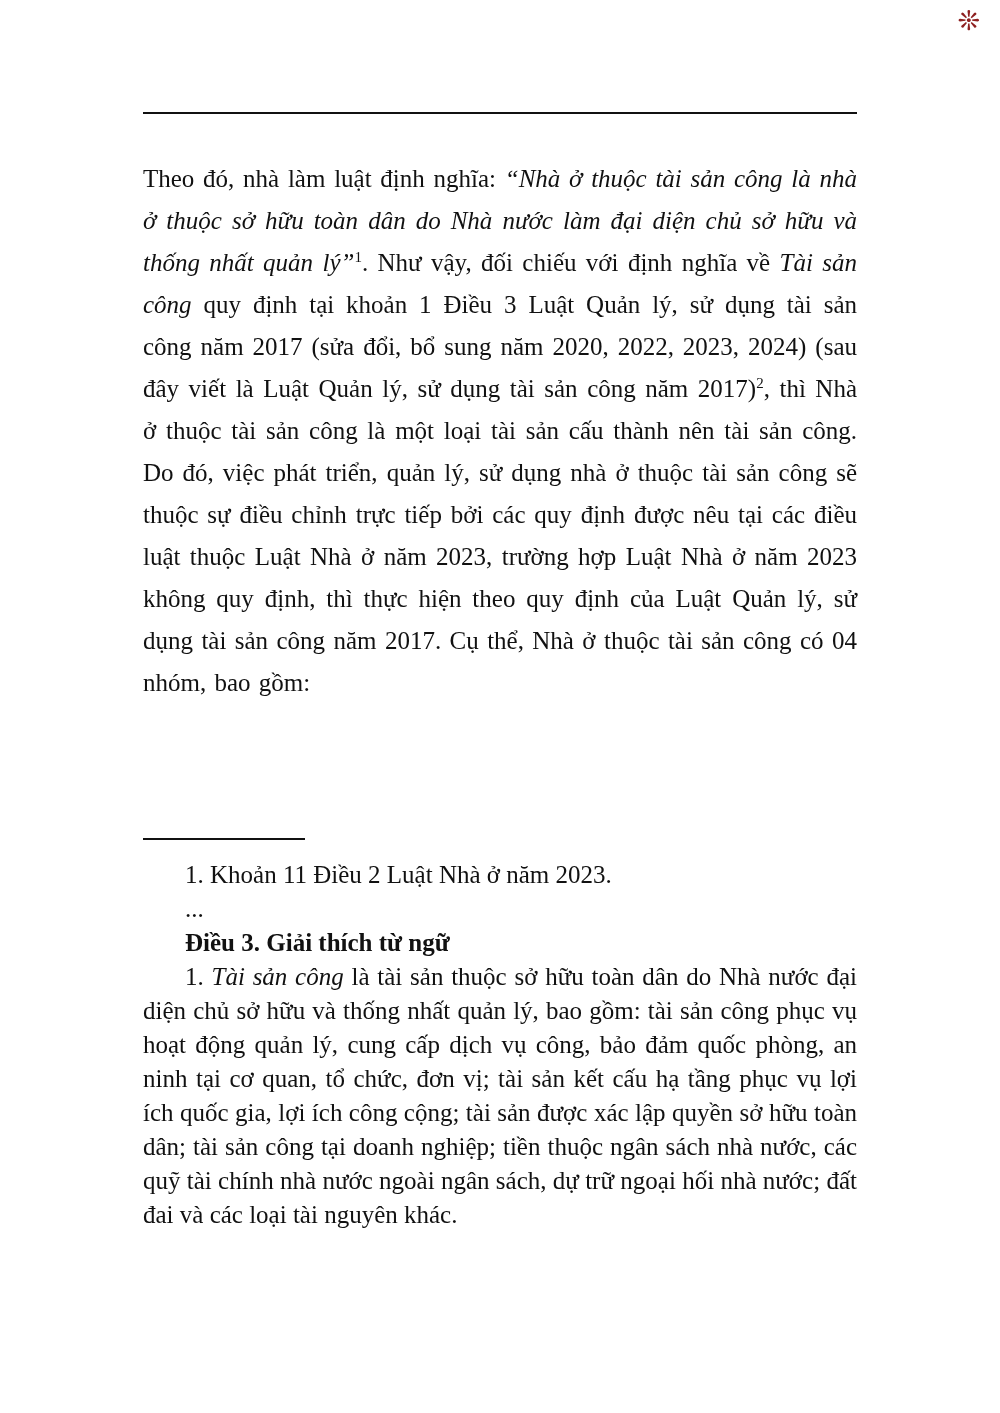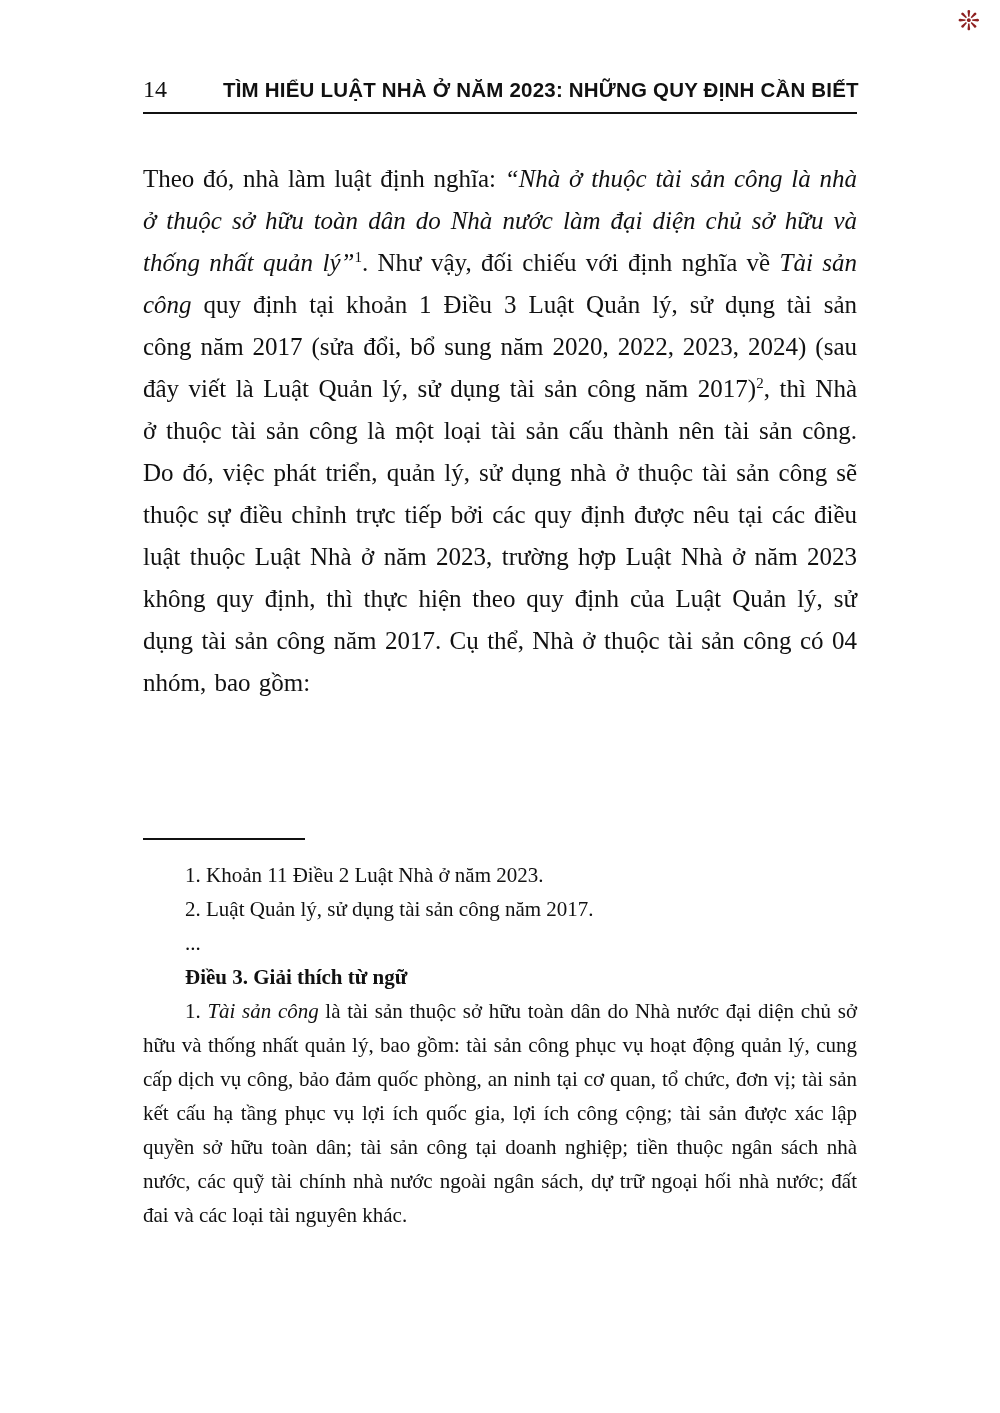--- a/index.html
+++ b/index.html
@@ -80,47 +80,42 @@
     height: 2px;
     background: #111111;
   }
   .footnotes {
     position: absolute;
     left: 143px;
     width: 714px;
     top: 858px;
   }
   .fn {
-    font-size: 21px;
+    font-size: 25px;
     line-height: 34px;
     text-align: justify;
     text-indent: 42px;
   }
 </style>
 </head>
 <body>
 
 <div class="page">
 
   <span class="ornament" style="color: rgb(142, 32, 32);">❊</span>
 
-  <header class="page-header">
-    <span class="page-number">14</span>
-    <span class="header-title">TÌM HIỂU LUẬT NHÀ Ở NĂM 2023: NHỮNG QUY ĐỊNH CẦN BIẾT</span>
-  </header>
 
   <div class="header-rule"></div>
 
   <main class="body-block">
     <p class="body-para"><span>Theo đó, nhà làm luật định nghĩa: </span><span class="italic">“Nhà ở thuộc tài sản công là nhà ở thuộc sở hữu toàn dân do Nhà nước làm đại diện chủ sở hữu và thống nhất quản lý”</span><sup>1</sup><span>. Như vậy, đối chiếu với định nghĩa về </span><span class="italic">Tài sản công</span><span> quy định tại khoản 1 Điều 3 Luật Quản lý, sử dụng tài sản công năm 2017 (sửa đổi, bổ sung năm 2020, 2022, 2023, 2024) (sau đây viết là Luật Quản lý, sử dụng tài sản công năm 2017)</span><sup>2</sup><span>, thì Nhà ở thuộc tài sản công là một loại tài sản cấu thành nên tài sản công. Do đó, việc phát triển, quản lý, sử dụng nhà ở thuộc tài sản công sẽ thuộc sự điều chỉnh trực tiếp bởi các quy định được nêu tại các điều luật thuộc Luật Nhà ở năm 2023, trường hợp Luật Nhà ở năm 2023 không quy định, thì thực hiện theo quy định của Luật Quản lý, sử dụng tài sản công năm 2017. Cụ thể, Nhà ở thuộc tài sản công có 04 nhóm, bao gồm:</span></p>
   </main>
 
   <div class="footnote-rule"></div>
 
   <section class="footnotes">
     <p class="fn"><span>1. Khoản 11 Điều 2 Luật Nhà ở năm 2023.</span></p>
-    <p class="fn"><span>2. Luật Quản lý, sử dụng tài sản công năm 2017.</span></p>
     <p class="fn"><span>...</span></p>
     <p class="fn"><span class="bold">Điều 3. Giải thích từ ngữ</span></p>
     <p class="fn"><span>1. </span><span class="italic">Tài sản công</span><span> là tài sản thuộc sở hữu toàn dân do Nhà nước đại diện chủ sở hữu và thống nhất quản lý, bao gồm: tài sản công phục vụ hoạt động quản lý, cung cấp dịch vụ công, bảo đảm quốc phòng, an ninh tại cơ quan, tổ chức, đơn vị; tài sản kết cấu hạ tầng phục vụ lợi ích quốc gia, lợi ích công cộng; tài sản được xác lập quyền sở hữu toàn dân; tài sản công tại doanh nghiệp; tiền thuộc ngân sách nhà nước, các quỹ tài chính nhà nước ngoài ngân sách, dự trữ ngoại hối nhà nước; đất đai và các loại tài nguyên khác.</span></p>
   </section>
 
 </div>
 
 </body></html>

